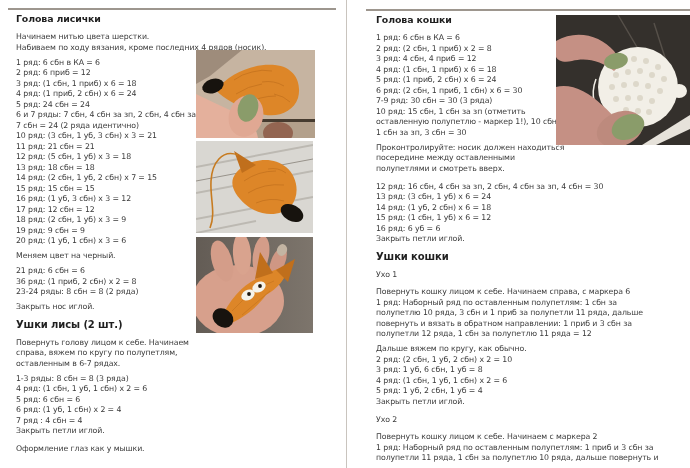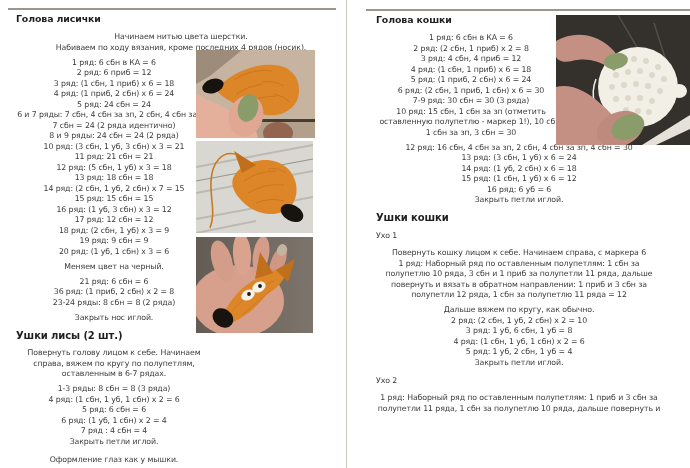--- a/index.html
+++ b/index.html
@@ -13,21 +13,21 @@
   .page{position:absolute;top:0;height:468px;}
   .page-l{left:0;width:348px;}
   .page-r{left:360px;width:330px;}
   .rule{position:absolute;height:2px;background:#9d968e;}
   .rule-l{left:8px;width:328px;top:8px;}
   .rule-r{left:6px;right:0;top:9px;}
   .content-l{padding:10px 0 0 16px;position:relative;}
   .content-r{padding:11px 28px 0 16px;position:relative;}
   h1{font-size:9.4px;line-height:11px;margin:3px 0 8px;color:#1f1f1f;font-weight:bold;letter-spacing:-0.1px;}
   h2{font-size:10px;line-height:10.5px;margin:3px 0 7px;color:#1f1f1f;font-weight:bold;}
-  .block{margin:0 0 4.5px 0;text-align:center;}
+  .block{margin:0 0 4.5px 0;}
   .gap{margin-bottom:7.5px;}
   .page-l .block{max-width:196px;}
   .page-l .block.wide{max-width:330px;}
   .page-r .narrow{max-width:190px;}
   .line{min-height:10.5px;}
   .nowrap{white-space:nowrap;}
   .plain{margin:0 0 7px 0;}
   .photo{position:absolute;overflow:hidden;background:#ccc;}
   .photo svg{display:block;}
   #ph1{left:196px;top:50px;width:119px;height:88px;}
@@ -50,21 +50,20 @@
         <div class="line nowrap">Набиваем по ходу вязания, кроме последних 4 рядов (носик).</div>
       </div>
 
     <div class="block">
         <div class="line">1 ряд: 6 сбн в КА = 6</div>
         <div class="line">2 ряд: 6 приб = 12</div>
         <div class="line">3 ряд: (1 сбн, 1 приб) х 6 = 18</div>
         <div class="line">4 ряд: (1 приб, 2 сбн) х 6 = 24</div>
         <div class="line">5 ряд: 24 сбн = 24</div>
         <div class="line">6 и 7 ряды: 7 сбн, 4 сбн за зп, 2 сбн, 4 сбн за зп, 7 сбн = 24 (2 ряда идентично)</div>
-        <div class="line">8 и 9 ряды: 24 сбн = 24 (2 ряда)</div>
         <div class="line">10 ряд: (3 сбн, 1 уб, 3 сбн) х 3 = 21</div>
         <div class="line">11 ряд: 21 сбн = 21</div>
         <div class="line">12 ряд: (5 сбн, 1 уб) х 3 = 18</div>
         <div class="line">13 ряд: 18 сбн = 18</div>
         <div class="line">14 ряд: (2 сбн, 1 уб, 2 сбн) х 7 = 15</div>
         <div class="line">15 ряд: 15 сбн = 15</div>
         <div class="line">16 ряд: (1 уб, 3 сбн) х 3 = 12</div>
         <div class="line">17 ряд: 12 сбн = 12</div>
         <div class="line">18 ряд: (2 сбн, 1 уб) х 3 = 9</div>
         <div class="line">19 ряд: 9 сбн = 9</div>
@@ -174,20 +173,21 @@
         <div class="line">1 ряд: 6 сбн в КА = 6</div>
         <div class="line">2 ряд: (2 сбн, 1 приб) х 2 = 8</div>
         <div class="line">3 ряд: 4 сбн, 4 приб = 12</div>
         <div class="line">4 ряд: (1 сбн, 1 приб) х 6 = 18</div>
         <div class="line">5 ряд: (1 приб, 2 сбн) х 6 = 24</div>
         <div class="line">6 ряд: (2 сбн, 1 приб, 1 сбн) х 6 = 30</div>
         <div class="line">7-9 ряд: 30 сбн = 30 (3 ряда)</div>
         <div class="line">10 ряд: 15 сбн, 1 сбн за зп (отметить оставленную полупетлю - маркер 1!), 10 сбн, 1 сбн за зп, 3 сбн = 30</div>
       </div>
 
+    <p class="block narrow gap">Проконтролируйте: носик должен находиться посередине между оставленными полупетлями и смотреть вверх.</p>
 
     <div class="block gap">
         <div class="line">12 ряд: 16 сбн, 4 сбн за зп, 2 сбн, 4 сбн за зп, 4 сбн = 30</div>
         <div class="line">13 ряд: (3 сбн, 1 уб) х 6 = 24</div>
         <div class="line">14 ряд: (1 уб, 2 сбн) х 6 = 18</div>
         <div class="line">15 ряд: (1 сбн, 1 уб) х 6 = 12</div>
         <div class="line">16 ряд: 6 уб = 6</div>
         <div class="line">Закрыть петли иглой.</div>
       </div>
 
@@ -205,20 +205,21 @@
         <div class="line">2 ряд: (2 сбн, 1 уб, 2 сбн) х 2 = 10</div>
         <div class="line">3 ряд: 1 уб, 6 сбн, 1 уб = 8</div>
         <div class="line">4 ряд: (1 сбн, 1 уб, 1 сбн) х 2 = 6</div>
         <div class="line">5 ряд: 1 уб, 2 сбн, 1 уб = 4</div>
         <div class="line">Закрыть петли иглой.</div>
       </div>
 
     <p class="plain">Ухо 2</p>
 
     <div class="block">
+        <div class="line">Повернуть кошку лицом к себе. Начинаем с маркера 2</div>
         <div class="line">1 ряд: Наборный ряд по оставленным полупетлям: 1 приб и 3 сбн за полупетли 11 ряда, 1 сбн за полупетлю 10 ряда, дальше повернуть и</div>
       </div>
   </div>
 
   <div class="photo" id="ph4">
     <svg width="134" height="130" viewBox="0 0 134 130">
       <rect x="0" y="0" width="134" height="130" fill="#34302c"></rect>
       <g stroke="#6e665e" stroke-width="1.4" opacity="0.6">
         <path d="M62,0 L88,44"></path>
           <path d="M98,8 L112,52"></path>

